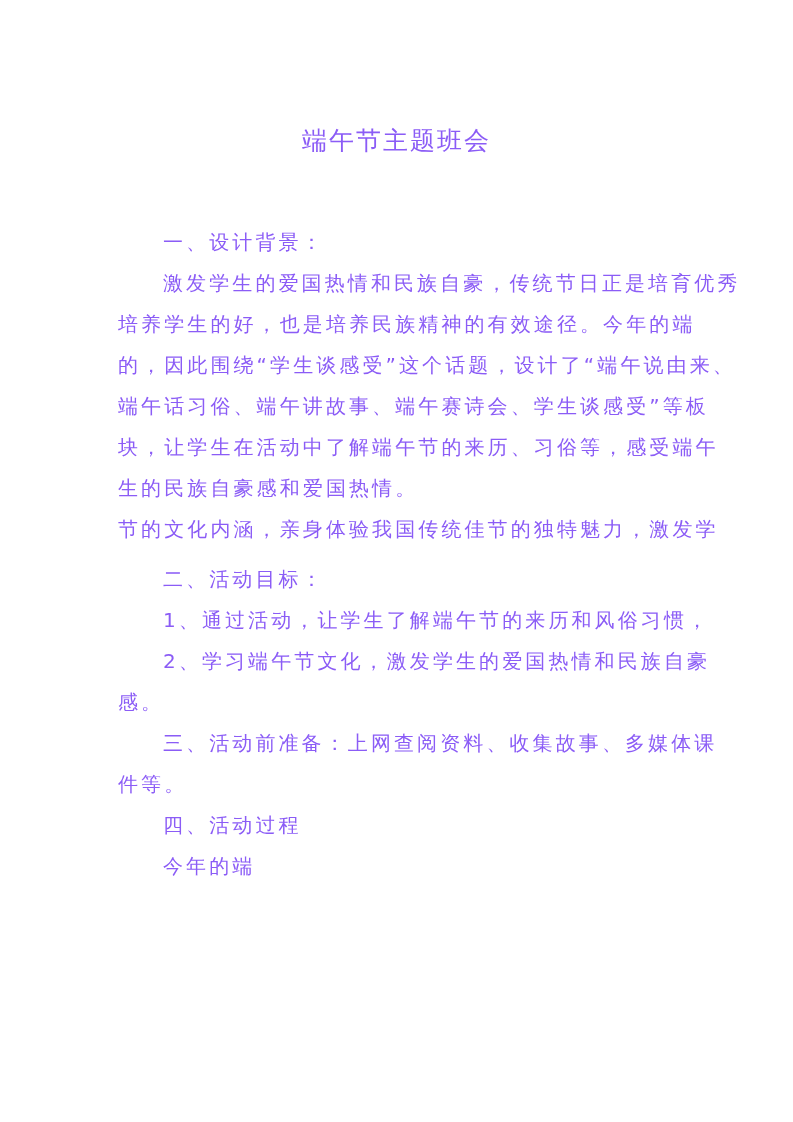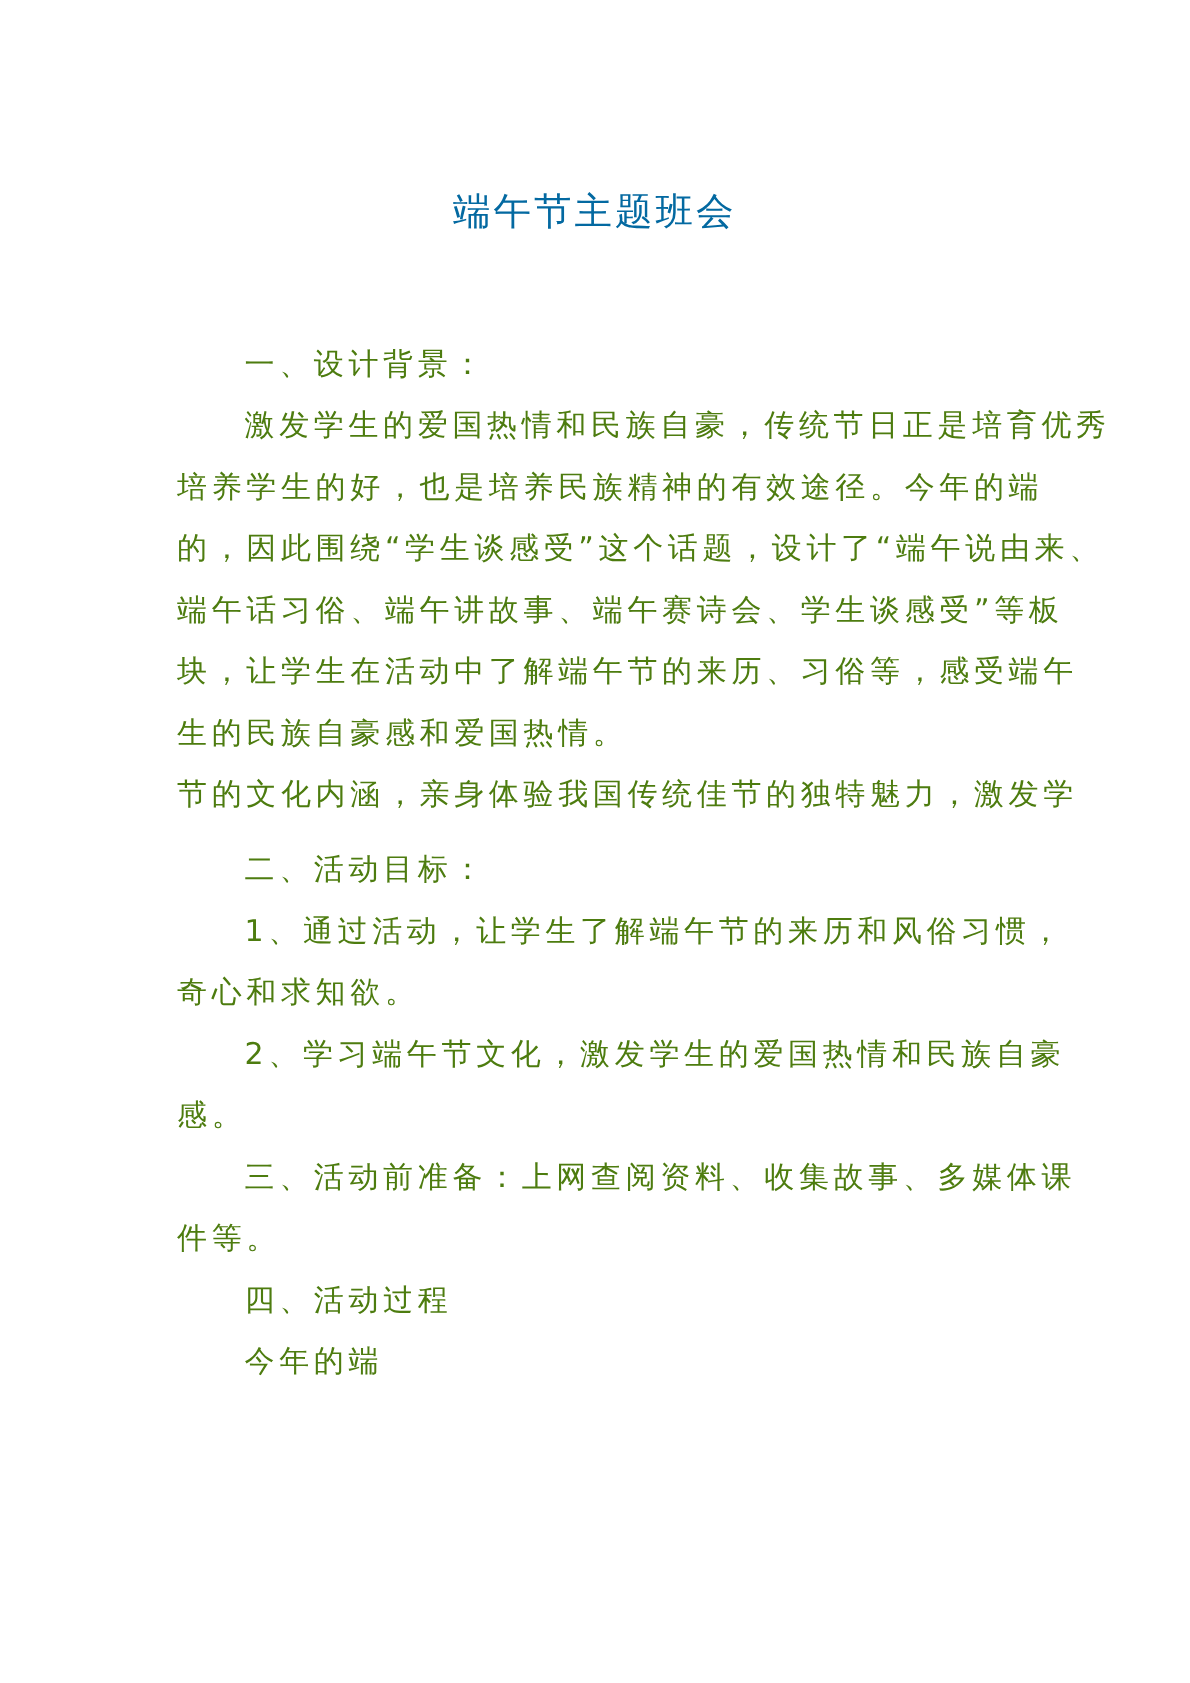--- a/index.html
+++ b/index.html
@@ -1,23 +1,23 @@
 <!DOCTYPE html>
 <html><head>
 <meta charset="utf-8">
 <style>
   html, body { margin: 0; padding: 0; background: #ffffff; }
   body { width: 793px; height: 1122px; position: relative; overflow: hidden;
          font-family: "DejaVu Sans", "Liberation Sans", sans-serif; color: #111; }
   .page { position: absolute; left: 0; top: 0; width: 793px; height: 1122px; background: #fff; }
   .title { position: absolute; top: 124px; left: 0; width: 793px; text-align: center;
-           font-size: 25px; letter-spacing: 2px; color: #0369a1; }
+           font-size: 25px; letter-spacing: 2px; color: #8b5cf6; }
   .body { position: absolute; left: 118px; top: 222px; width: 556px; }
   .line { height: 41px; line-height: 41px; font-size: 20px; white-space: nowrap;
-          letter-spacing: 3.1px; color: #4d7c0f; }
+          letter-spacing: 3.1px; color: #8b5cf6; }
   .indent { padding-left: 45px; }
   .gap { height: 9px; }
 </style>
 </head>
 <body>
 
 <div class="page">
   <div class="title">端午节主题班会</div>
 
   <div class="body">
@@ -25,21 +25,20 @@
     <div class="line indent">激发学生的爱国热情和民族自豪，传统节日正是培育优秀</div>
     <div class="line">培养学生的好，也是培养民族精神的有效途径。今年的端</div>
     <div class="line">的，因此围绕“学生谈感受”这个话题，设计了“端午说由来、</div>
     <div class="line">端午话习俗、端午讲故事、端午赛诗会、学生谈感受”等板</div>
     <div class="line">块，让学生在活动中了解端午节的来历、习俗等，感受端午</div>
     <div class="line">生的民族自豪感和爱国热情。</div>
     <div class="line">节的文化内涵，亲身体验我国传统佳节的独特魅力，激发学</div>
     <div class="gap"></div>
     <div class="line indent">二、活动目标：</div>
     <div class="line indent">1、通过活动，让学生了解端午节的来历和风俗习惯，</div>
-    <div class="line">奇心和求知欲。</div>
     <div class="line indent">2、学习端午节文化，激发学生的爱国热情和民族自豪</div>
     <div class="line">感。</div>
     <div class="line indent">三、活动前准备：上网查阅资料、收集故事、多媒体课</div>
     <div class="line">件等。</div>
     <div class="line indent">四、活动过程</div>
     <div class="line indent">今年的端</div>
   </div>
 </div>
 
 </body></html>

